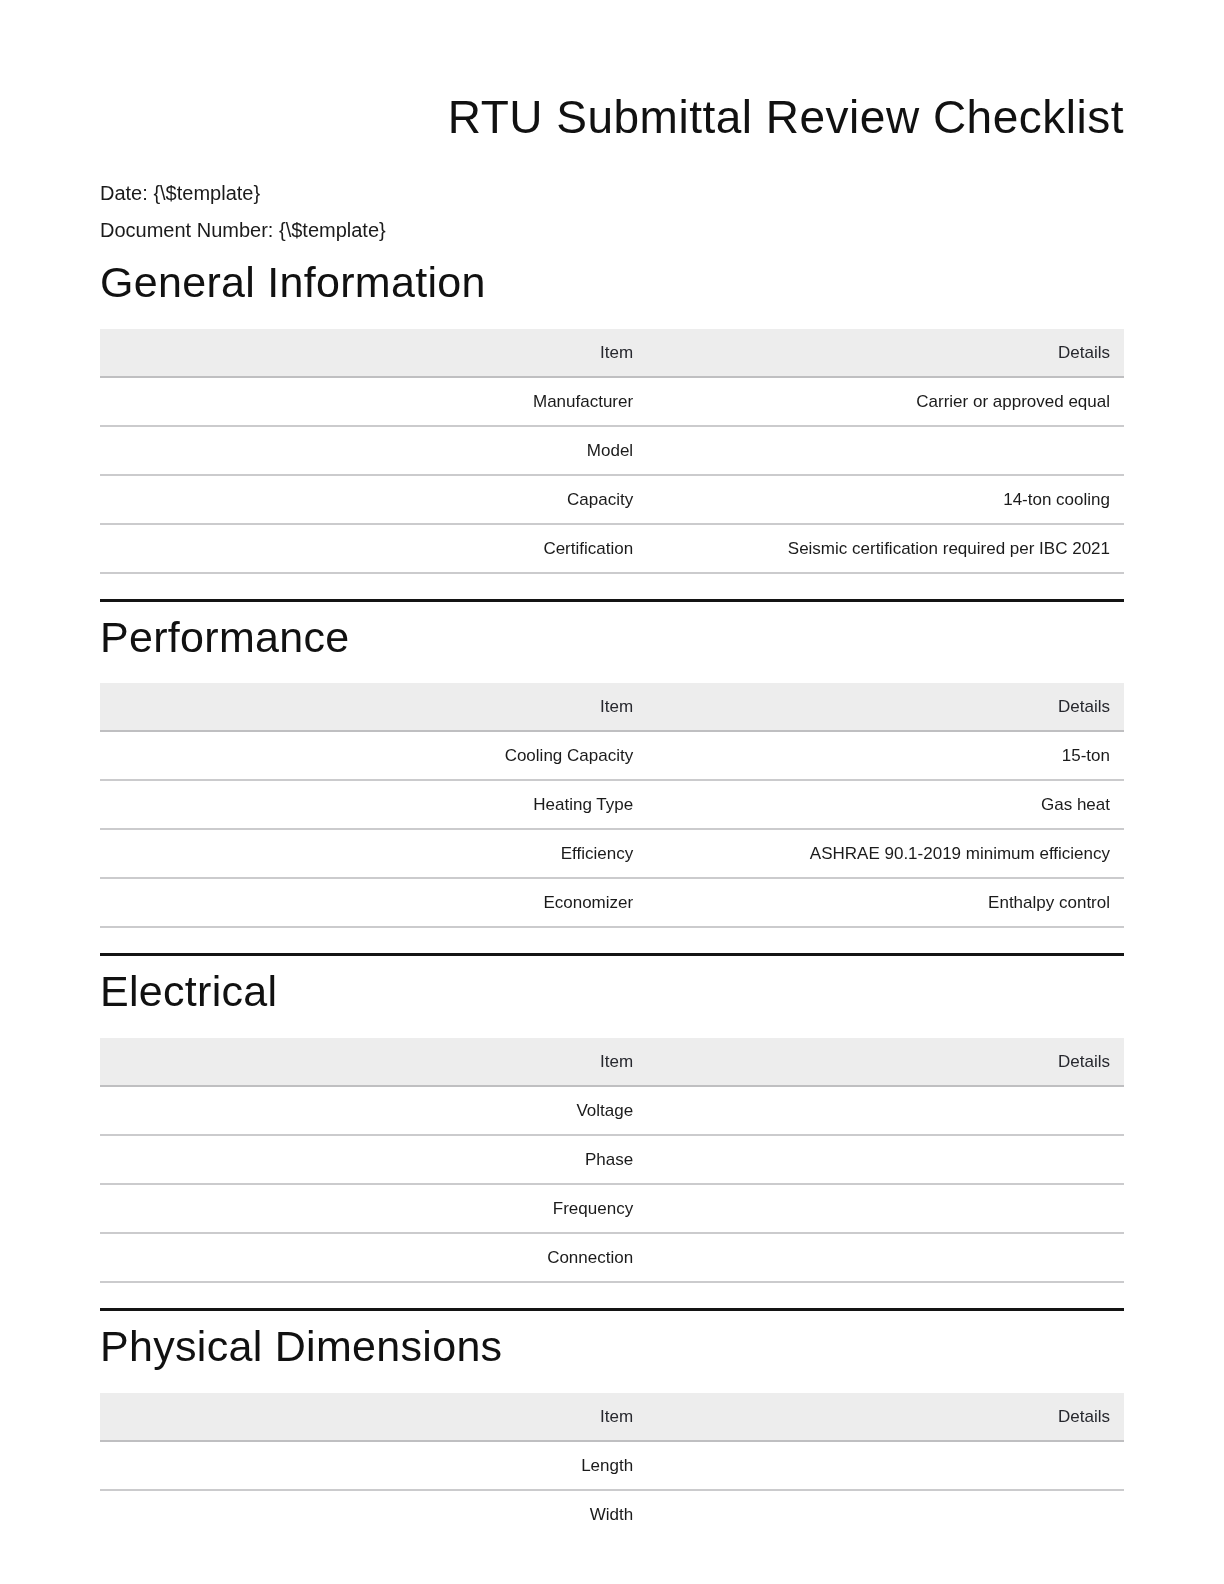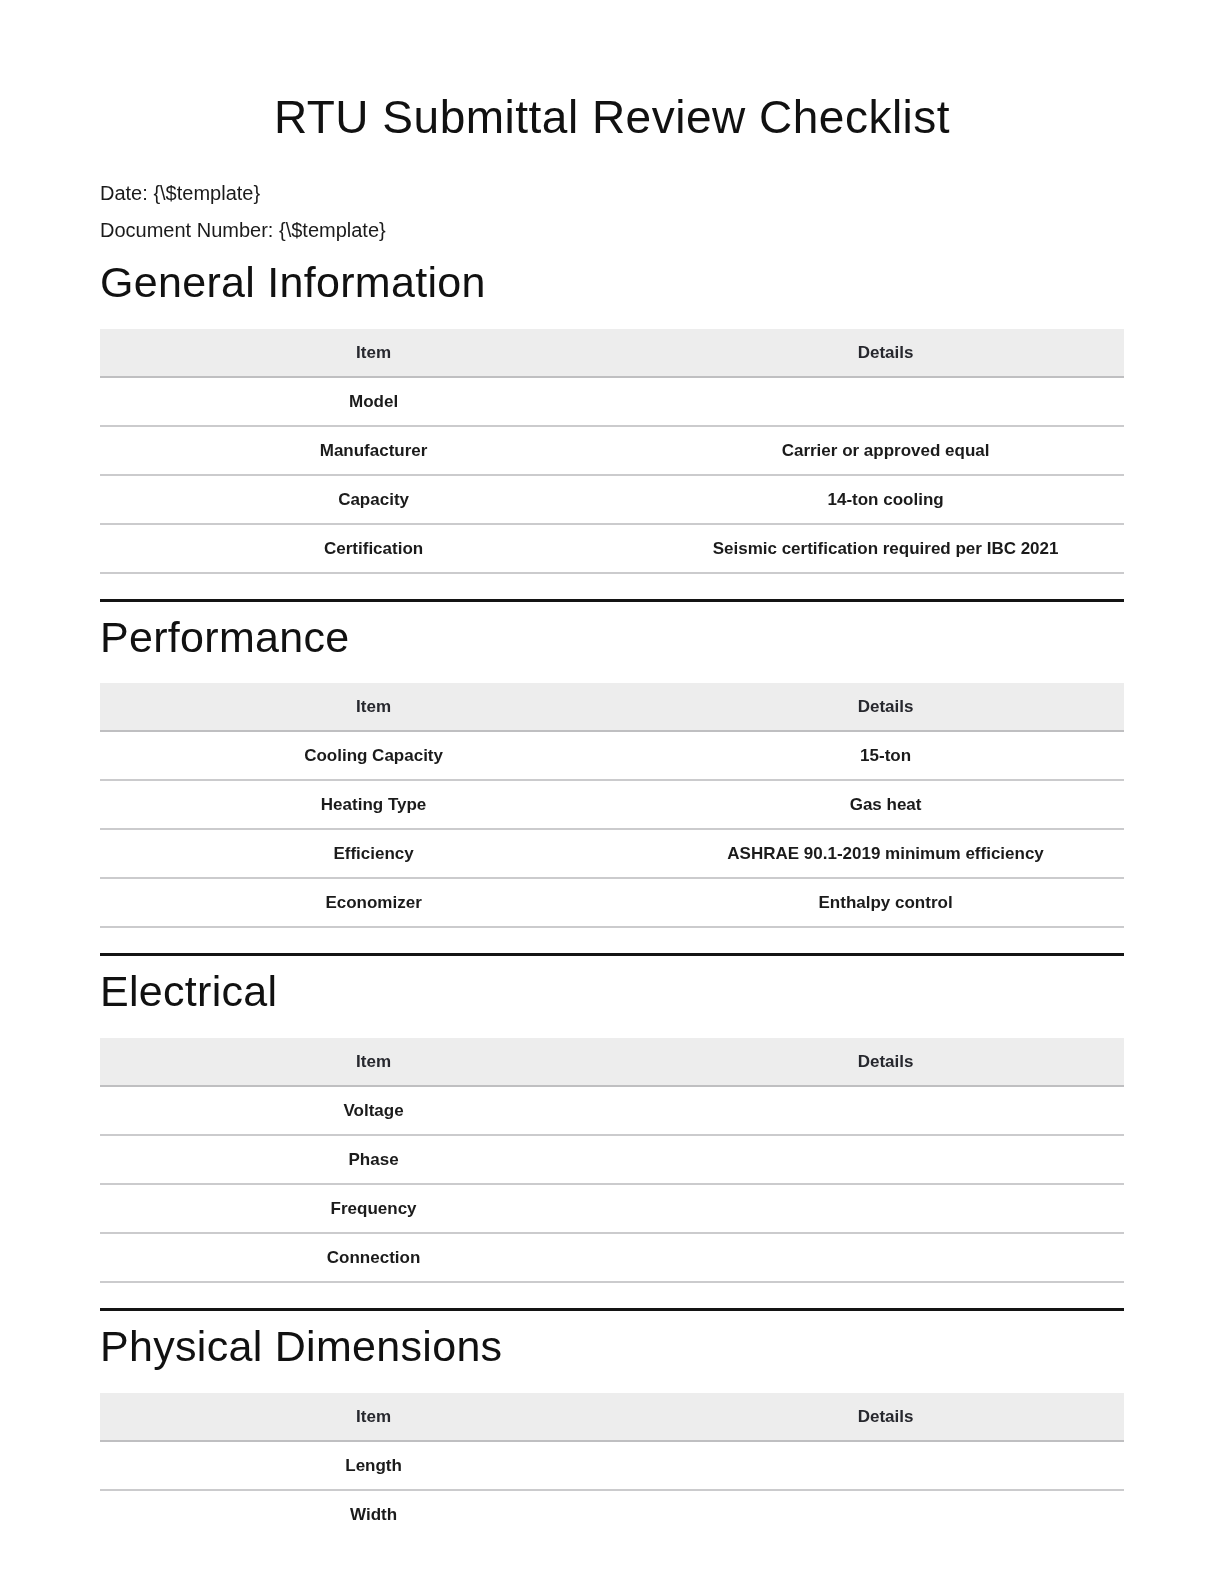--- a/index.html
+++ b/index.html
@@ -17,21 +17,21 @@
   .page {
     width: 1024px;
     padding: 0 100px;
   }
   h1.doc-title {
     margin: 0 0 38px 0;
     padding-top: 90px;
     font-size: 46px;
     font-weight: 400;
     line-height: 1.2;
-    text-align: center;
+    text-align: right;
     color: #111111;
     letter-spacing: 0.5px;
   }
   p.meta-line {
     margin: 0 0 17px 0;
     font-size: 20px;
     line-height: 20px;
     color: #1b1b1b;
   }
   h2.section-heading {
@@ -52,22 +52,22 @@
     margin: 25px 0 0 0;
   }
   table.data-table {
     width: 100%;
     border-collapse: collapse;
     font-size: 17px;
     table-layout: fixed;
   }
   table.data-table th,
   table.data-table td {
-    text-align: center;
-    font-weight: 700;
+    text-align: right;
+    font-weight: 400;
     padding: 13px 14px;
     line-height: 21px;
     overflow: hidden;
   }
   table.data-table th.col-item,
   table.data-table td.cell-item {
     width: 50.7%;
   }
   thead tr.header-row {
     background: #ededed;
@@ -101,30 +101,30 @@
     <h2 class="section-heading">General Information</h2>
     <table class="data-table">
       <thead>
         <tr class="header-row">
           <th class="col-item">Item</th>
           <th class="col-details">Details</th>
         </tr>
       </thead>
       <tbody>
   <tr class="data-row">
-    <td class="cell-item">Model</td>
-    <td class="cell-details"></td>
-  </tr>
-
-  <tr class="data-row">
     <td class="cell-item">Manufacturer</td>
     <td class="cell-details">Carrier or approved equal</td>
   </tr>
 
   <tr class="data-row">
+    <td class="cell-item">Model</td>
+    <td class="cell-details"></td>
+  </tr>
+
+  <tr class="data-row">
     <td class="cell-item">Capacity</td>
     <td class="cell-details">14-ton cooling</td>
   </tr>
 
   <tr class="data-row">
     <td class="cell-item">Certification</td>
     <td class="cell-details">Seismic certification required per IBC 2021</td>
   </tr>
 </tbody>
     </table>

